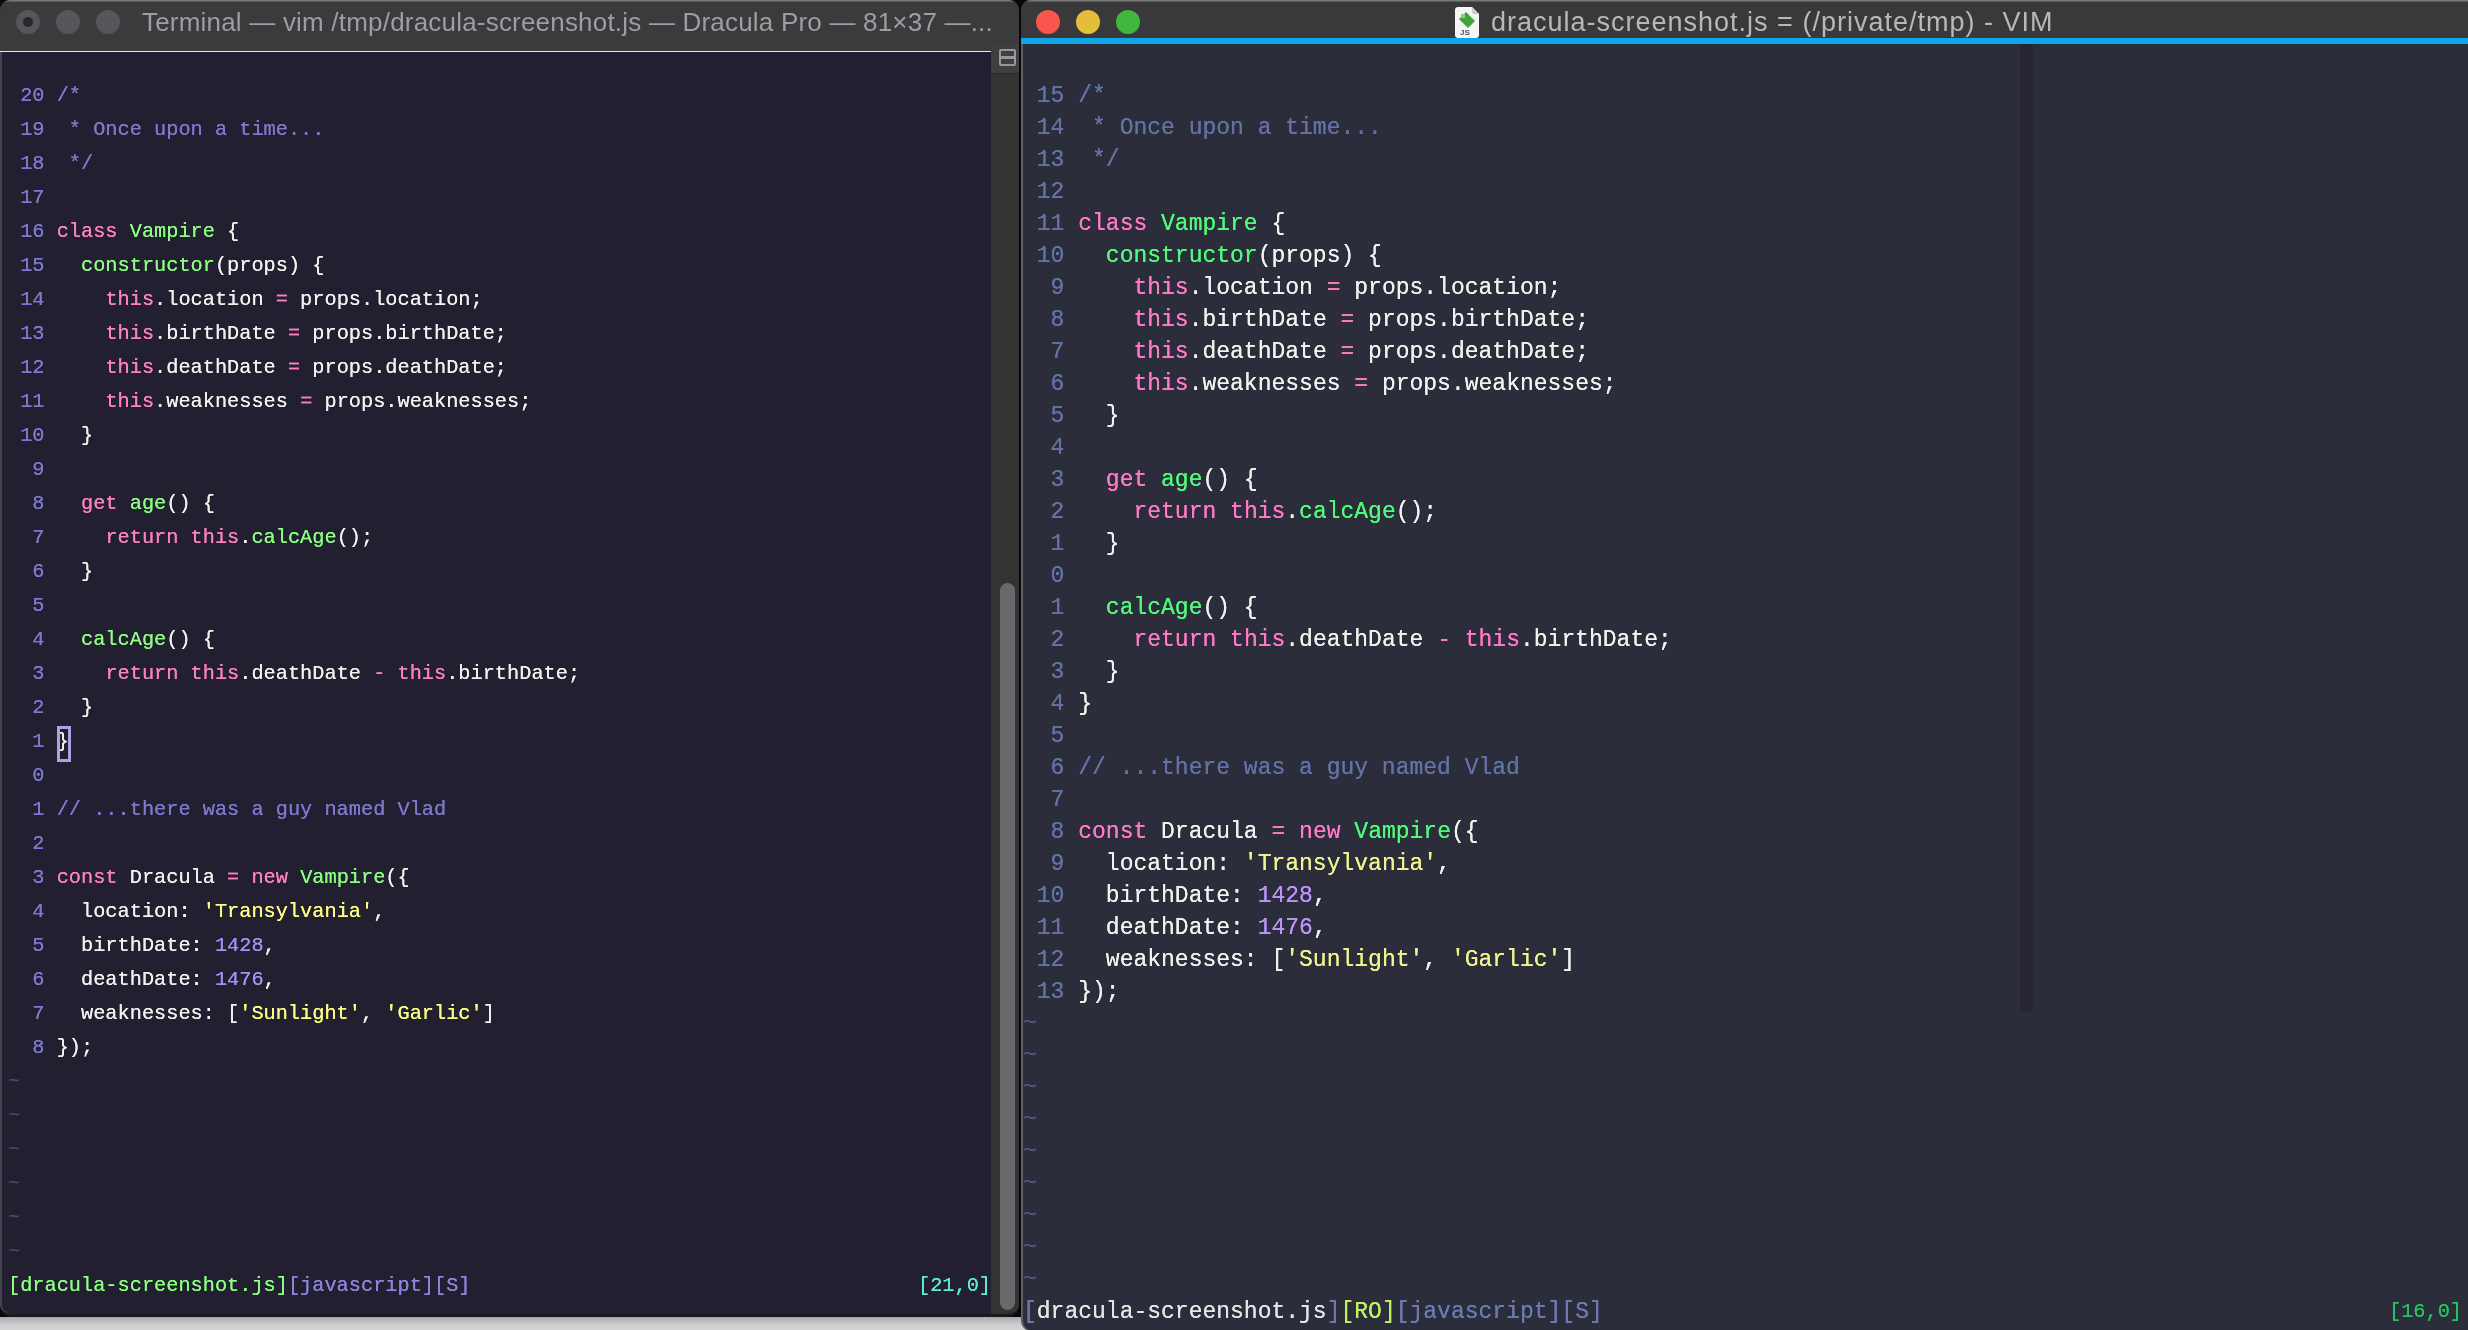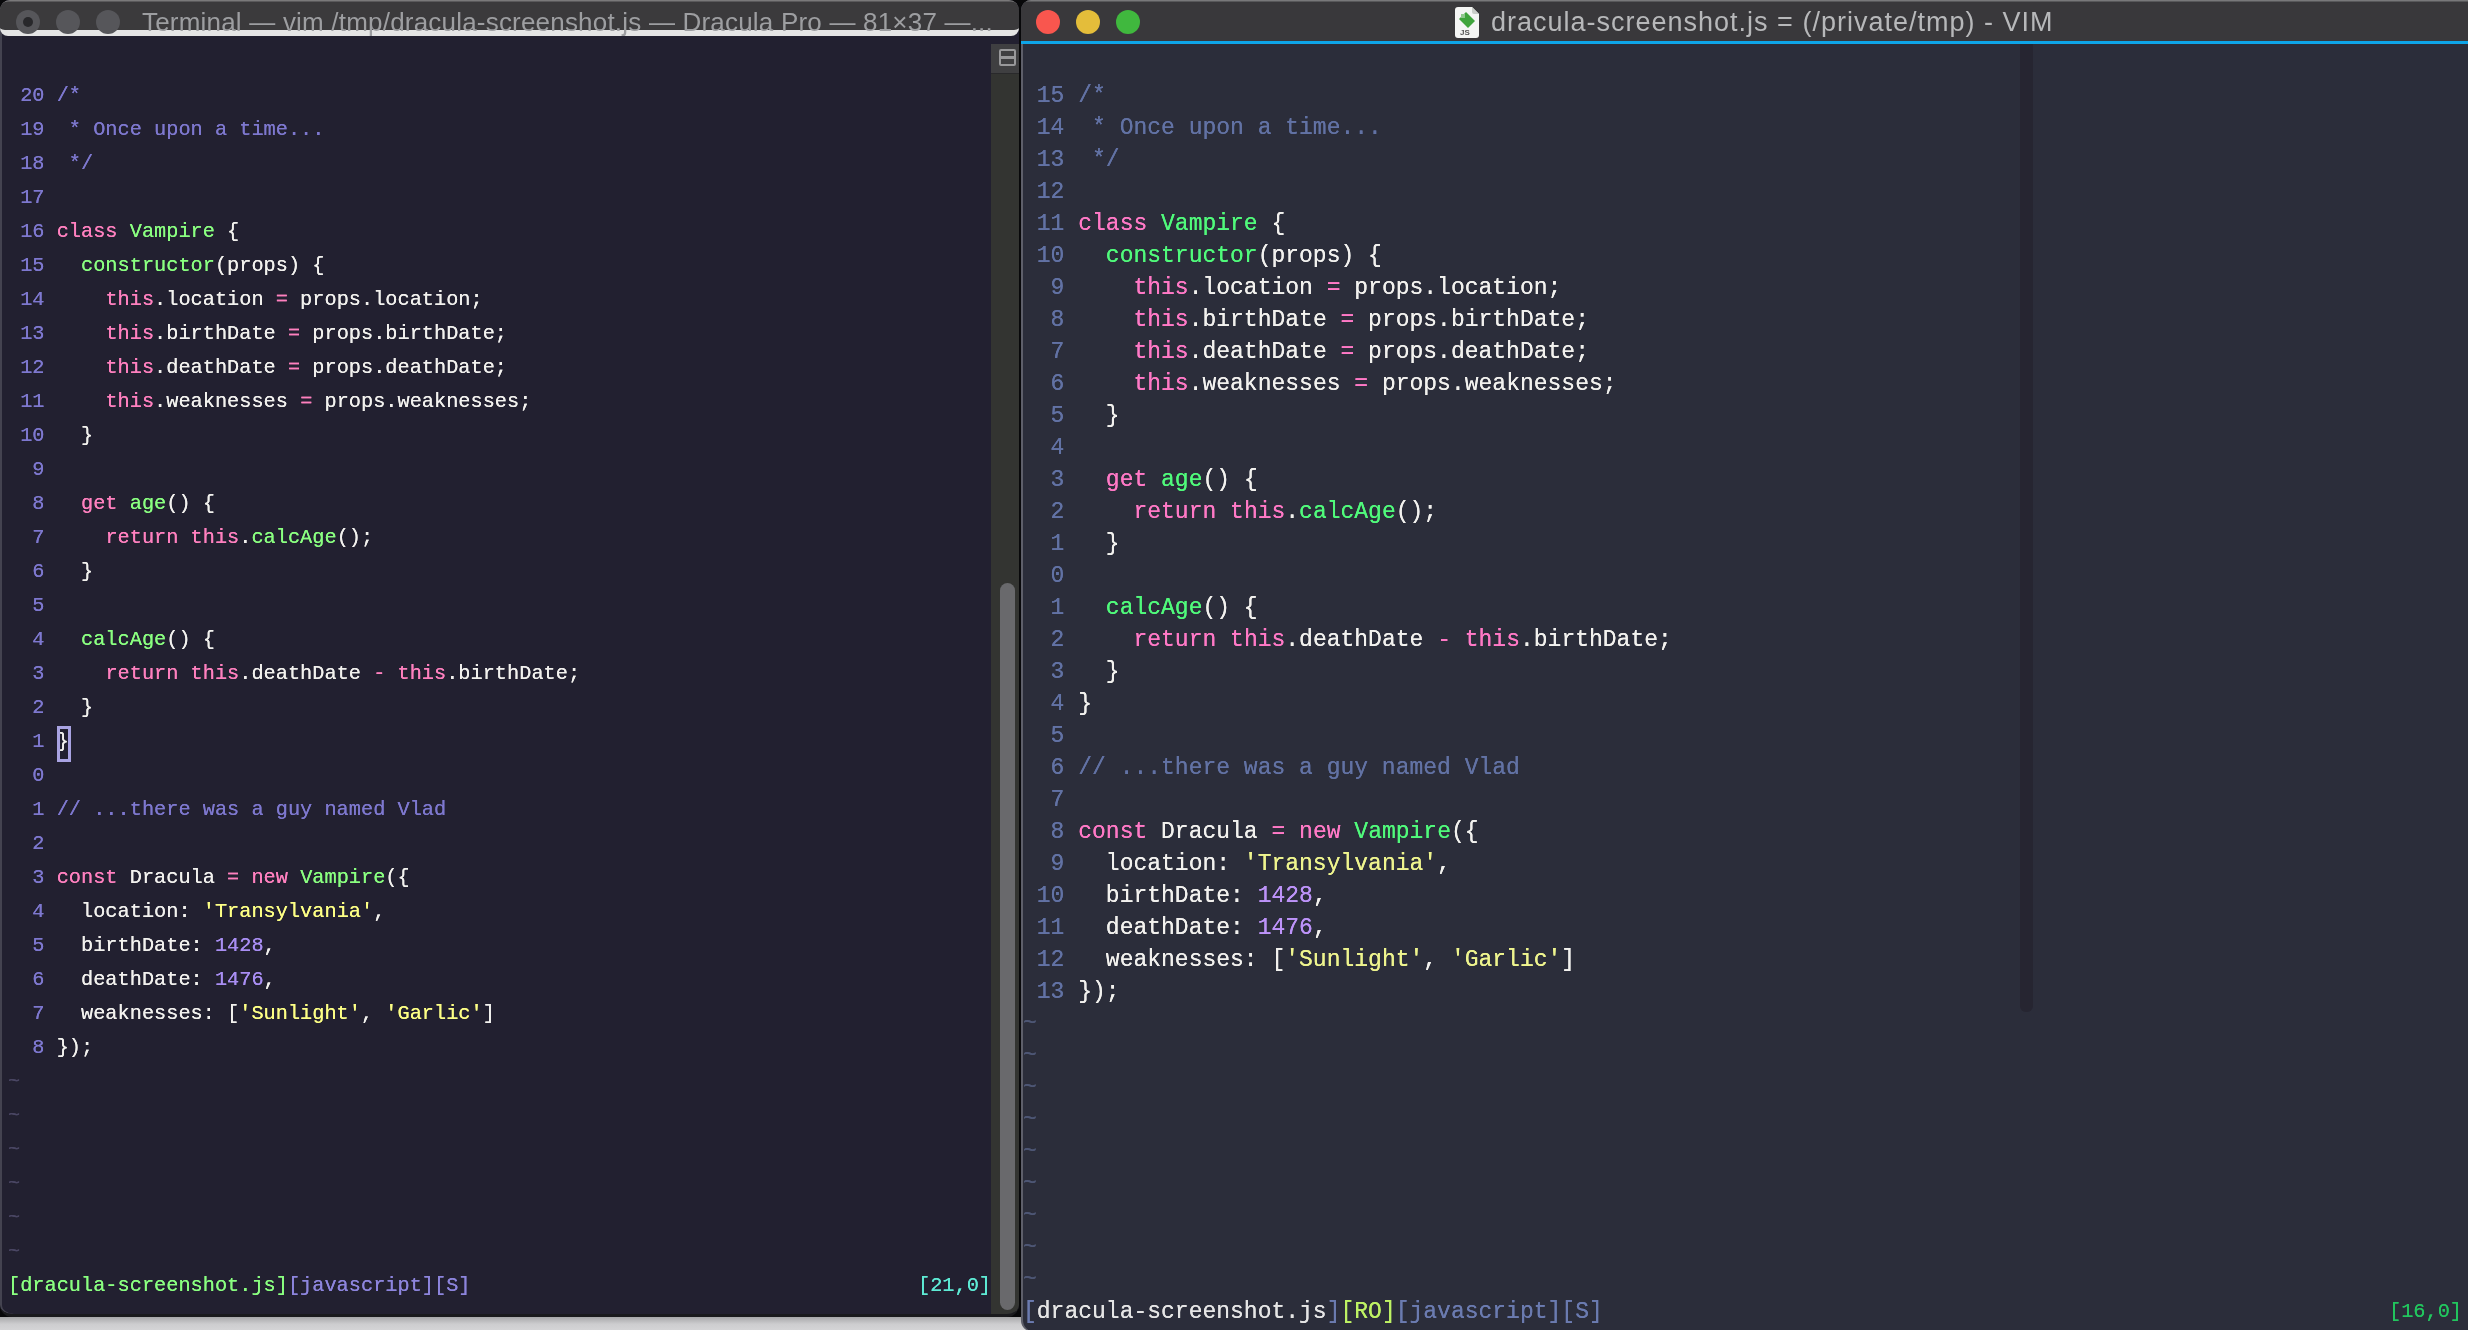--- a/index.html
+++ b/index.html
@@ -5,22 +5,22 @@
   html,body { width:2468px; height:1330px; background:#08080a; overflow:hidden;
                font-family:"Liberation Sans", sans-serif; }
   .win { position:absolute; overflow:hidden; }
   pre { position:absolute; font-family:"Liberation Mono", monospace; white-space:pre;
         text-shadow: 0 0 .6px currentColor; margin-top: 33px; }
 
   
   #lwin { left:0; top:0; width:1019px; height:1317px; background:#222030;
            border-radius:10px 10px 12px 12px; border-bottom:3px solid #1a1a1d;
            box-shadow: inset 2px 0 0 rgba(150,150,155,.30); }
-  #lbar { position:absolute; left:0; top:0; width:100%; height:36px; background:#3b3a3c;
-           border-bottom:6px solid #e5e5e5; box-shadow: inset 0 1.5px 0 rgba(255,255,255,.32); border-radius: 8px; }
+  #lbar { position:absolute; left:0; top:0; width:100%; height:52px; background:#3b3a3c;
+           border-bottom:1px solid #e5e5e5; box-shadow: inset 0 1.5px 0 rgba(255,255,255,.32); }
   .tl { position:absolute; top:10px; width:24px; height:24px; border-radius:50%; }
   #lbar .tl { background:#56565a; }
   #ldot { position:absolute; left:23px; top:17px; width:10px; height:10px; border-radius:50%; background:#28282b; }
   #ltitle { position:absolute; left:142px; top:0; height:44px; line-height:45px;
              font-size:26px; font-weight:500; color:#9d9ea1; letter-spacing:.2px; }
   #lpre { left:8px; top:46px; font-size:20.3px; line-height:34px; color:#f2f1ee; }
   #lpre .n,#lpre .c { color:#7e78cf; }
   #lpre .p { color:#ff80bf; }
   #lpre .g { color:#8aff80; }
   #lpre .y { color:#fdff85; }
@@ -42,21 +42,21 @@
   #lspl2 { position:absolute; left:10px; top:12px; width:13px; height:3px; background:#98989a; }
 
   
   #strip { position:absolute; left:0; top:1317px; width:1040px; height:13px;
             background:linear-gradient(#a8a8aa, #cdcdcf 55%, #d4d4d6); }
 
   
   #rwin { left:1021px; top:0; width:1447px; height:1332px; background:#2b2d3a;
            border-radius:10px 0 0 12px; box-shadow: inset 2px 0 0 rgba(165,165,175,.42); }
   #rbar { position:absolute; left:0; top:0; width:100%; height:44px; background:#39383b;
-           border-bottom:3px solid #0ea5e9; box-shadow: inset 0 1.5px 0 rgba(255,255,255,.32); }
+           border-bottom:6px solid #0ea5e9; box-shadow: inset 0 1.5px 0 rgba(255,255,255,.32); }
   #rred { left:15px; background:#f9564e; }
   #ryel { left:55px; background:#e4bd3a; }
   #rgrn { left:95px; background:#40b83e; }
   #ricon { position:absolute; left:433px; top:7px; width:26px; height:31px; }
   #rtitle { position:absolute; left:470px; top:0; height:44px; line-height:45px;
              font-size:27px; font-weight:500; color:#b7b8ba; letter-spacing:1px; }
   #rpre { left:2px; top:47px; font-size:23px; line-height:32px; color:#f2f1ee; }
   #rpre .n,#rpre .c { color:#6272a4; }
   #rpre .p { color:#ff79c6; }
   #rpre .g { color:#50fa7b; }

